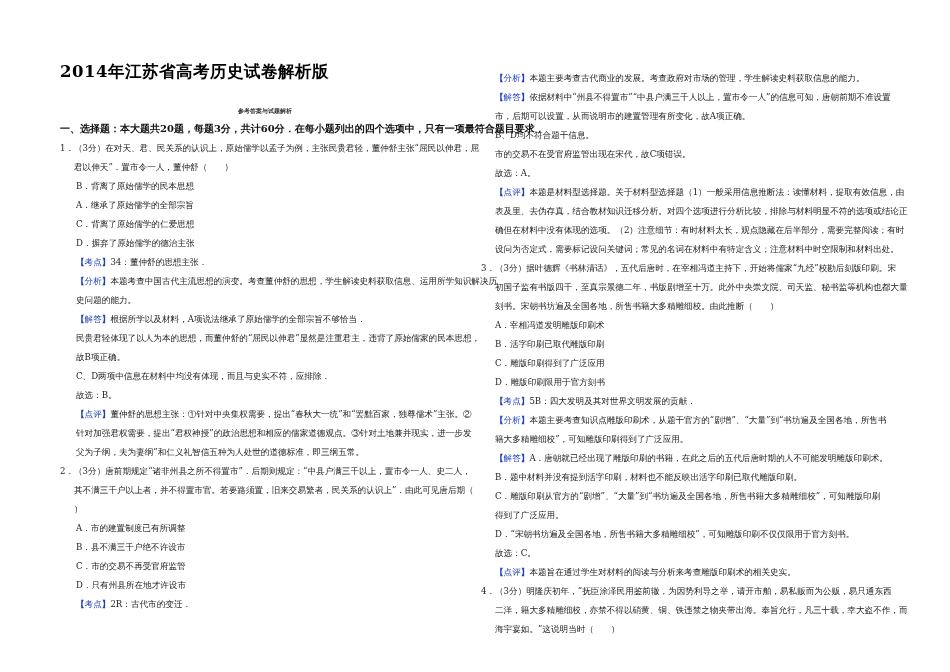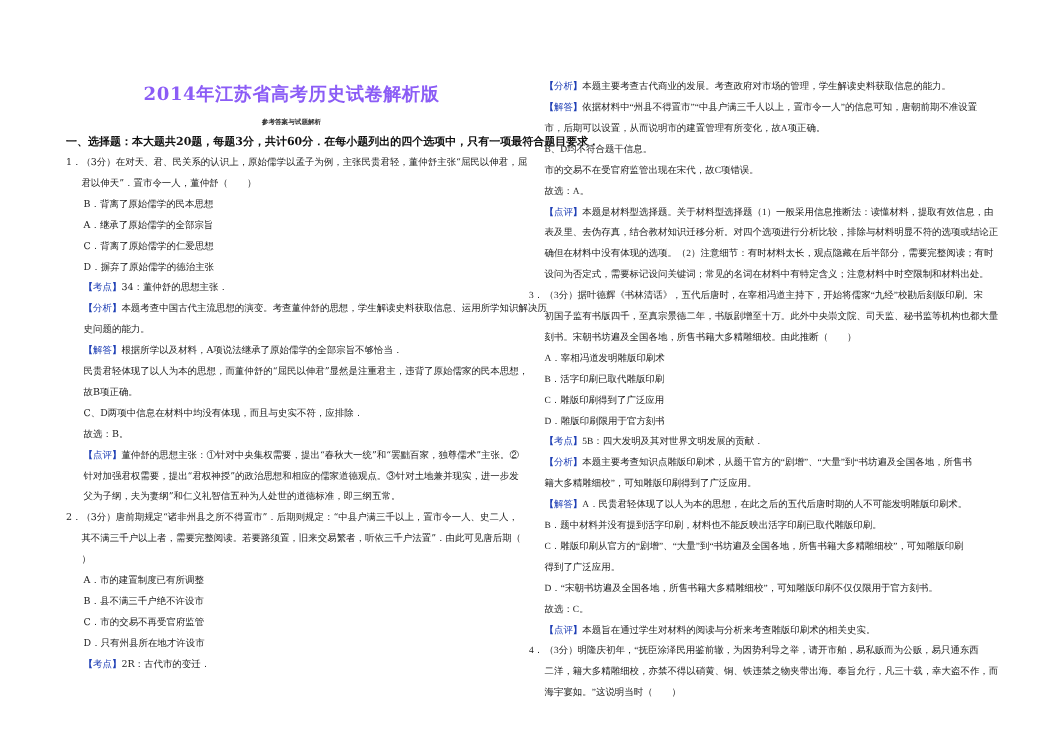--- a/index.html
+++ b/index.html
@@ -3,24 +3,24 @@
 <meta charset="utf-8">
 <style>
   html, body { margin: 0; padding: 0; background: #ffffff; }
   body {
     width: 950px; height: 672px; position: relative; overflow: hidden;
     font-family: "DejaVu Serif", "Liberation Serif", serif;
     color: #222;
   }
   .col { position: absolute; top: 0; width: 410px; font-size: 8.6px; line-height: 19px; }
   .col.left { left: 60px; }
-  .col.right { left: 495px; font-family: Liberation Serif, serif; }
+  .col.right { left: 495px; }
   .title {
-    position: absolute; left: 60px; width: 410px; top: 75px; text-align: center;
-    font-size: 16.5px; font-weight: bold; letter-spacing: 0.5px; color: #8b5cf6;
+    position: absolute; left: 60px; width: 410px; top: 61px; text-align: left;
+    font-size: 16.5px; font-weight: bold; letter-spacing: 0.5px; color: #000000;
   }
   .subtitle {
     position: absolute; left: 60px; width: 410px; top: 107px; text-align: center;
     font-size: 6px; font-weight: bold; color: #333;
   }
   .section {
     position: absolute; left: 60px; width: 430px; top: 122px;
     font-size: 10px; font-weight: bold; color: #111; white-space: nowrap;
   }
   .line { white-space: nowrap; height: 19px; }
@@ -52,21 +52,21 @@
     <div class="line ind">民贵君轻体现了以人为本的思想，而董仲舒的“屈民以伸君”显然是注重君主，违背了原始儒家的民本思想，</div>
     <div class="line ind">故B项正确。</div>
     <div class="line ind">C、D两项中信息在材料中均没有体现，而且与史实不符，应排除．</div>
     <div class="line ind">故选：B。</div>
     <div class="line ind"><span class="tag-br">【</span><span class="tag">点评</span><span class="tag-br">】</span><span>董仲舒的思想主张：①针对中央集权需要，提出“春秋大一统”和“罢黜百家，独尊儒术”主张。②</span></div>
     <div class="line ind">针对加强君权需要，提出“君权神授”的政治思想和相应的儒家道德观点。③针对土地兼并现实，进一步发</div>
     <div class="line ind">父为子纲，夫为妻纲”和仁义礼智信五种为人处世的道德标准，即三纲五常。</div>
   </div>
   <div>
     <div class="line q"><span class="qnum">2．</span><span>（3分）唐前期规定“诸非州县之所不得置市”．后期则规定：“中县户满三千以上，置市令一人、史二人，</span></div>
-    <div class="line q">其不满三千户以上者，需要完整阅读。若要路须置，旧来交易繁者，听依三千户法置”．由此可见唐后期（</div>
+    <div class="line q">其不满三千户以上者，并不得置市官。若要路须置，旧来交易繁者，民关系的认识上”．由此可见唐后期（</div>
     <div class="line q">）</div>
     <div class="line ind">A．市的建置制度已有所调整</div>
     <div class="line ind">B．县不满三千户绝不许设市</div>
     <div class="line ind">C．市的交易不再受官府监管</div>
     <div class="line ind">D．只有州县所在地才许设市</div>
     <div class="line ind"><span class="tag-br">【</span><span class="tag">考点</span><span class="tag-br">】</span><span>2R：古代市的变迁．</span></div>
   </div>
 </div>
 
 <div class="col right" style="top:69px;">
@@ -88,21 +88,21 @@
     <div class="line q">刻书。宋朝书坊遍及全国各地，所售书籍大多精雕细校。由此推断（　　）</div>
   </div>
   <div>
     <div class="line">A．宰相冯道发明雕版印刷术</div>
     <div class="line">B．活字印刷已取代雕版印刷</div>
     <div class="line">C．雕版印刷得到了广泛应用</div>
     <div class="line">D．雕版印刷限用于官方刻书</div>
     <div class="line"><span class="tag-br">【</span><span class="tag">考点</span><span class="tag-br">】</span><span>5B：四大发明及其对世界文明发展的贡献．</span></div>
     <div class="line"><span class="tag-br">【</span><span class="tag">分析</span><span class="tag-br">】</span><span>本题主要考查知识点雕版印刷术，从题干官方的“剧增”、“大量”到“书坊遍及全国各地，所售书</span></div>
     <div class="line">籍大多精雕细校”，可知雕版印刷得到了广泛应用。</div>
-    <div class="line"><span class="tag-br">【</span><span class="tag">解答</span><span class="tag-br">】</span><span>A．民贵君轻体现了以人为本的思想，在此之后的五代后唐时期的人不可能发明雕版印刷术。</span></div>
+    <div class="line"><span class="tag-br">【</span><span class="tag">解答</span><span class="tag-br">】</span><span>A．唐朝就已经出现了雕版印刷的书籍，在此之后的五代后唐时期的人不可能发明雕版印刷术。</span></div>
     <div class="line">B．题中材料并没有提到活字印刷，材料也不能反映出活字印刷已取代雕版印刷。</div>
     <div class="line">C．雕版印刷从官方的“剧增”、“大量”到“书坊遍及全国各地，所售书籍大多精雕细校”，可知雕版印刷</div>
     <div class="line">得到了广泛应用。</div>
     <div class="line">D．“宋朝书坊遍及全国各地，所售书籍大多精雕细校”，可知雕版印刷不仅仅限用于官方刻书。</div>
     <div class="line">故选：C。</div>
     <div class="line"><span class="tag-br">【</span><span class="tag">点评</span><span class="tag-br">】</span><span>本题旨在通过学生对材料的阅读与分析来考查雕版印刷术的相关史实。</span></div>
   </div>
   <div style="margin-left:-14px;">
     <div class="line q"><span class="qnum">4．</span><span>（3分）明隆庆初年，“抚臣涂泽民用鉴前辙，为因势利导之举，请开市舶，易私贩而为公贩，易只通东西</span></div>
     <div class="line q">二洋，籍大多精雕细校，亦禁不得以硝黄、铜、铁违禁之物夹带出海。奉旨允行，凡三十载，幸大盗不作，而</div>

